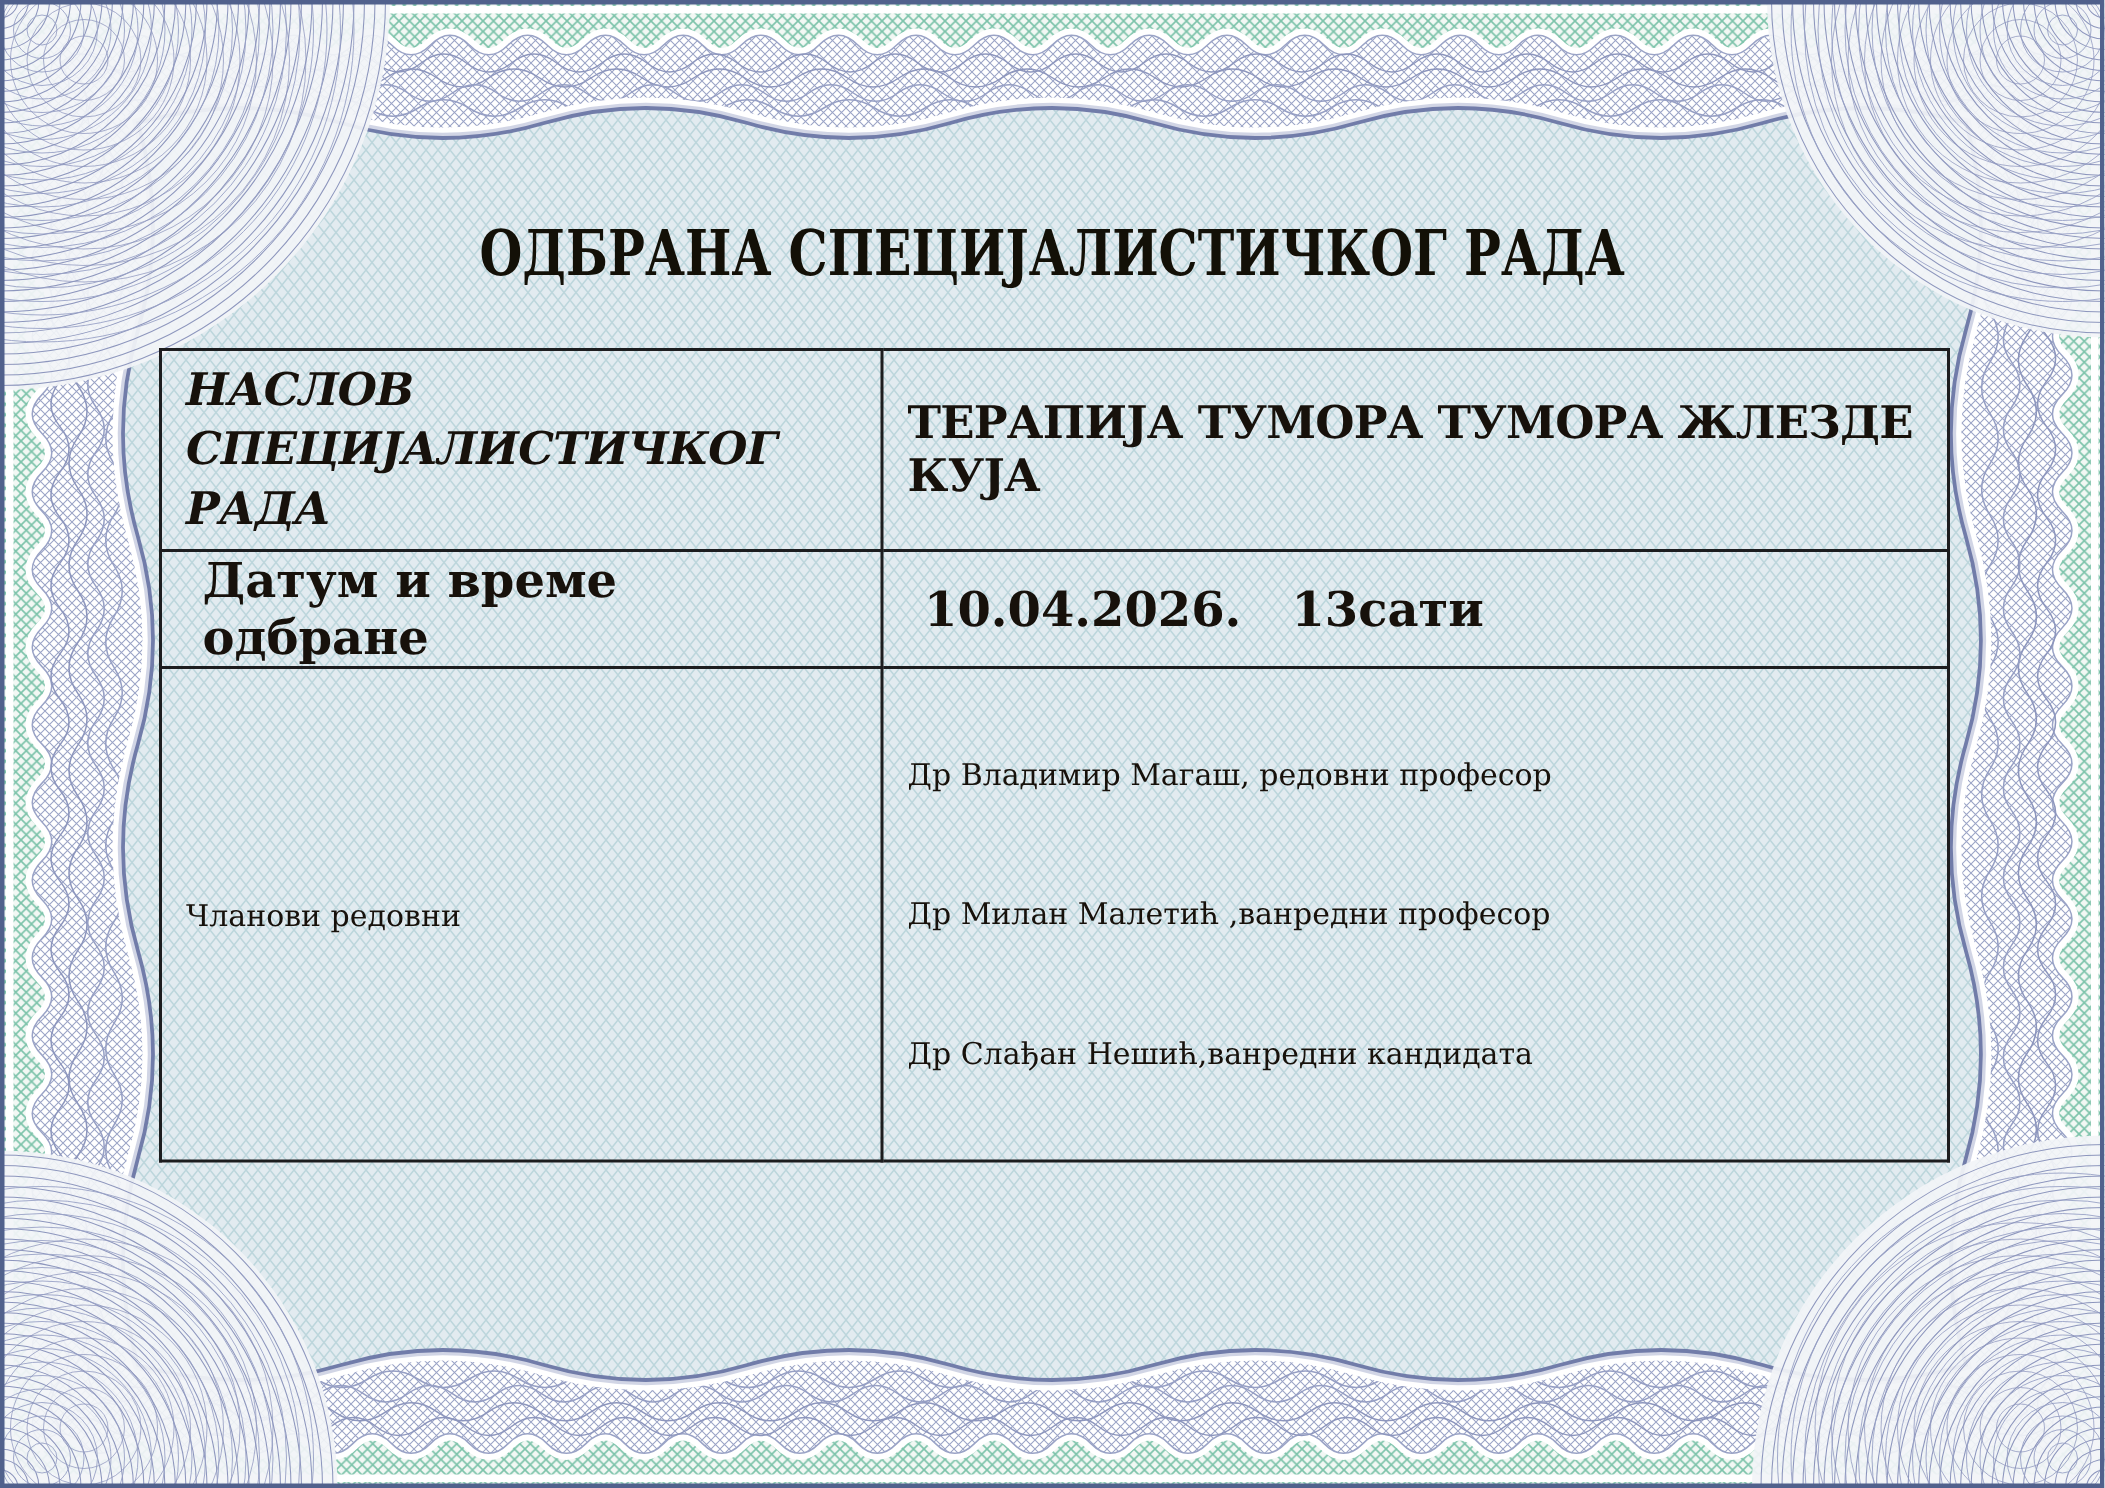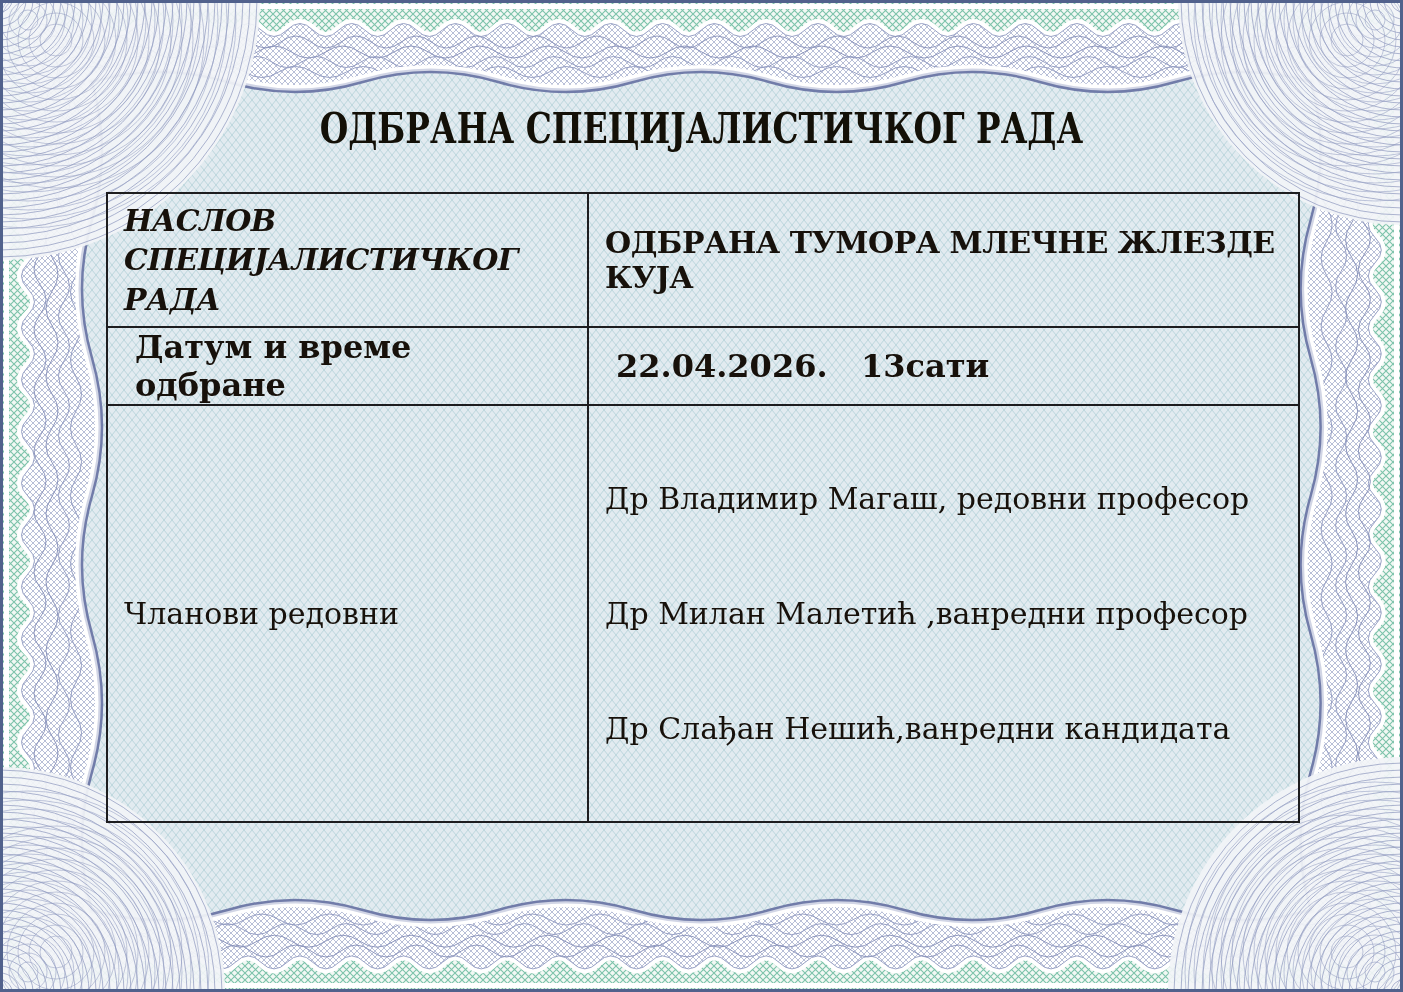--- a/index.html
+++ b/index.html
@@ -3,21 +3,21 @@
 <meta charset="utf-8">
 <style>
   html,body{margin:0;padding:0;}
   body{
     width:1403px;height:992px;overflow:hidden;position:relative;
     font-family:"DejaVu Serif","Liberation Serif",serif;
     background:#ffffff;
   }
   .page{position:absolute;inset:0;}
   .deco{position:absolute;left:0;top:0;z-index:0;}
-  .content{position:absolute;inset:0;z-index:2;color:#17110b;}
+  .content{position:absolute;inset:0;z-index:2;color:#17110b;margin-top:40px;}
 
   .title{
     position:absolute;top:104px;left:0;width:100%;
     text-align:center;margin:0;
     font-size:42px;font-weight:bold;color:#131007;
     white-space:nowrap;
   }
   .squeeze{display:inline-block;transform:scaleX(0.78);transform-origin:center;}
 
   table.defense{
@@ -35,21 +35,21 @@
   col.c-label{width:481px;}
   col.c-value{width:711px;}
   .value{white-space:pre-wrap;}
   .caps{text-transform:none;}
   tr.r1 td{height:132px;font-weight:bold;}
   tr.r1 .label{font-size:30px;line-height:1.32;letter-spacing:-0.5px;font-style:italic;}
   tr.r1 .value{font-size:30px;letter-spacing:-0.5px;}
   tr.r2 td{height:62px;font-size:32px;}
   tr.r3 td{height:73px;font-size:32px;font-weight:bold;padding-left:27px;}
   tr.r4 td{height:75px;font-size:32px;}
-  tr.r5 td{height:235px;font-size:30px;}
+  tr.r5 td{height:235px;font-size:20px;}
   .member{line-height:45px;white-space:nowrap;}
 
   .footer-note{
     position:absolute;top:828px;right:158px;
     font-size:32px;color:#17110b;
   }
 </style>
 </head>
 <body>
 
@@ -368,25 +368,25 @@
     <h1 class="title"><span class="squeeze">ОДБРАНА СПЕЦИЈАЛИСТИЧКОГ РАДА</span></h1>
 
     <table class="defense">
       <colgroup>
           <col class="c-label">
           <col class="c-value">
         </colgroup>
       <tbody>
         <tr class="r1">
           <td class="label caps">НАСЛОВ СПЕЦИЈАЛИСТИЧКОГ РАДА</td>
-          <td class="value caps">ОДБРАНА ТУМОРА МЛЕЧНЕ ЖЛЕЗДЕ КУЈА</td>
+          <td class="value caps">ТЕРАПИЈА ТУМОРА ТУМОРА ЖЛЕЗДЕ КУЈА</td>
         </tr>
         <tr class="r3">
           <td class="label">Датум и време одбране</td>
-          <td class="value">22.04.2026.   13сати</td>
+          <td class="value">10.04.2026.   13сати</td>
         </tr>
         <tr class="r5">
           <td class="label">Чланови редовни</td>
           <td class="value">
             <div class="member">Др Владимир Магаш, редовни професор</div>
             <div class="member">Др Милан Малетић ,ванредни професор</div>
             <div class="member">Др Слађан Нешић,ванредни кандидата</div>
           </td>
         </tr>
       </tbody>

